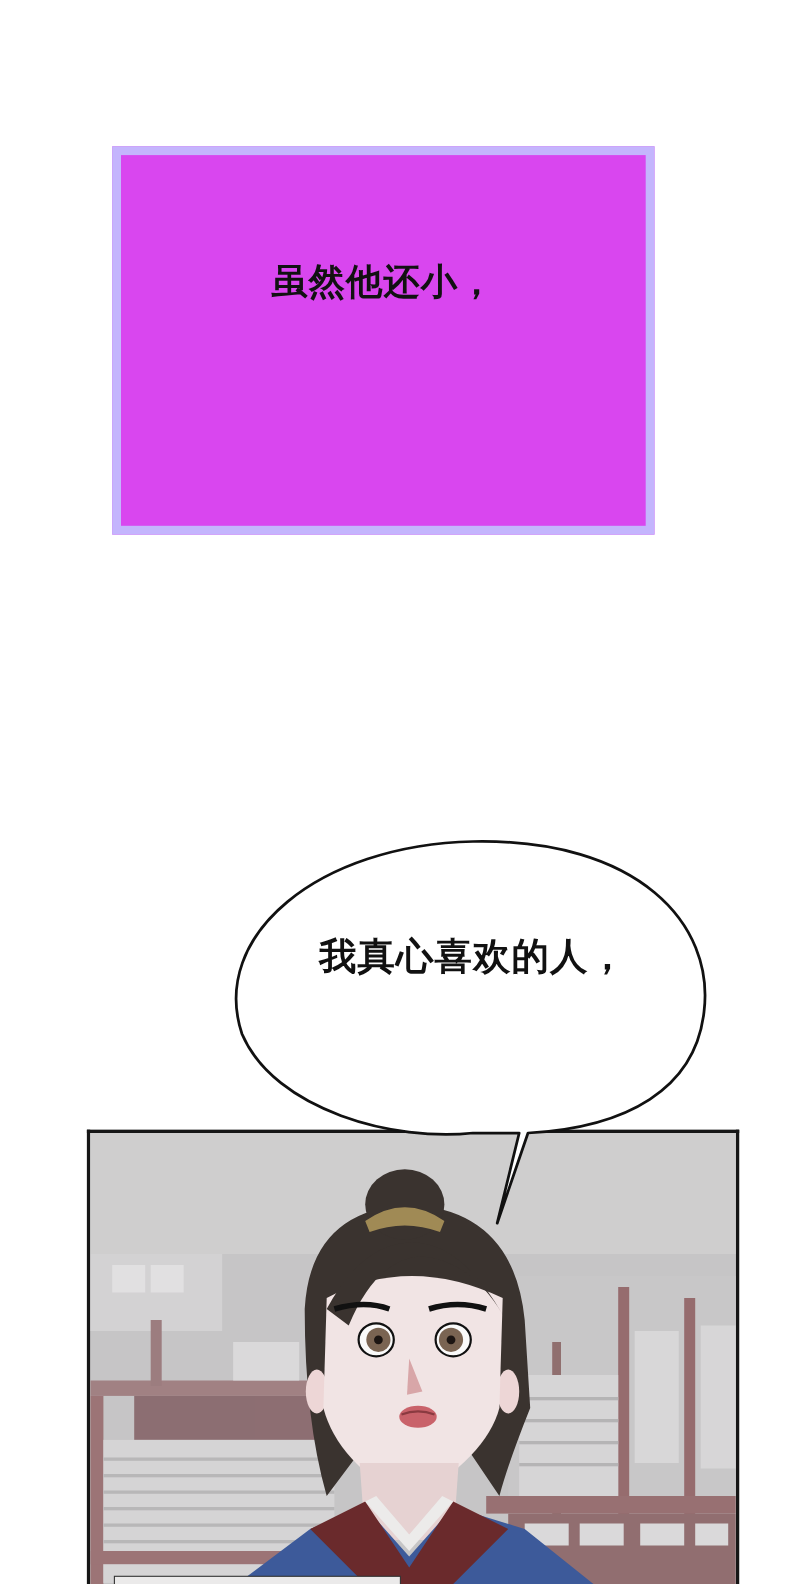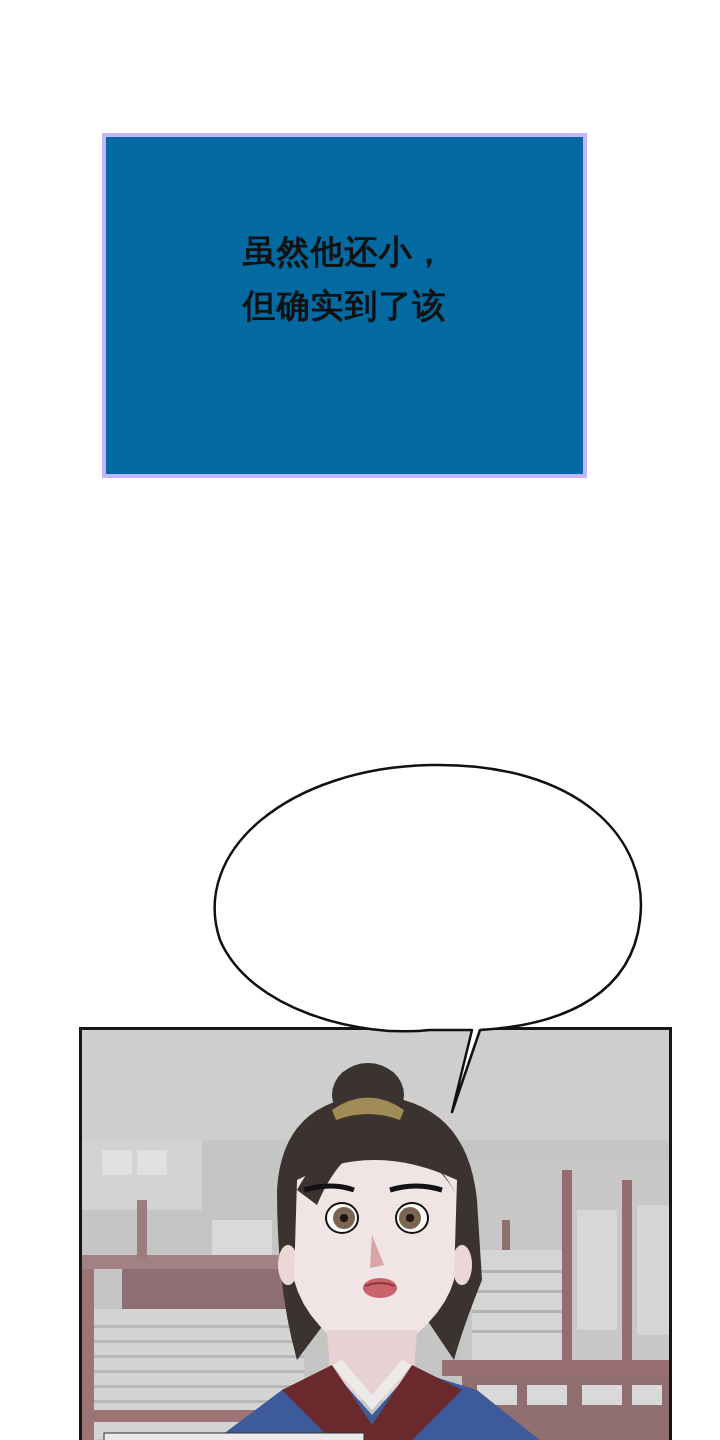--- a/index.html
+++ b/index.html
@@ -1,37 +1,36 @@
 <!DOCTYPE html>
 <html><head>
 <meta charset="utf-8">
 <style>
   html, body { margin:0; padding:0; }
   body { width:720px; height:1440px; background:#ffffff; position:relative; overflow:hidden;
          font-family:"DejaVu Sans", "Liberation Sans", sans-serif; }
   .caption-box { position:absolute; left:102px; top:133px; width:477px; height:337px;
-                 border:4px solid #c4b5fd; background:#0369a1; }
+                 border:8px solid #c4b5fd; background:#d946ef; }
   .caption-text { position:absolute; left:0; right:0; top:88px; text-align:center;
                   font-size:33px; line-height:54px; color:#111; font-weight:bold; letter-spacing:1px; }
   .caption-text div { white-space:pre; }
   .panel { position:absolute; left:79px; top:1027px; width:587px; height:420px;
            border:3px solid #161616; border-bottom:none; overflow:hidden; background:#c4c3c4; }
   .panel svg { position:absolute; left:0; top:0; }
   .bubble-wrap { position:absolute; left:0; top:0; width:720px; height:1440px; pointer-events:none; }
   .bubble-text { position:absolute; left:230px; width:400px; top:842px; text-align:center;
                  font-size:34px; line-height:56px; color:#111; font-weight:bold; letter-spacing:1px; }
   .bubble-text div { white-space:pre; }
 </style>
 </head>
 <body>
 
 <div class="caption-box">
   <div class="caption-text">
     <div>虽然他还小，</div>
-    <div>但确实到了该</div>
   </div>
 </div>
 
 <div class="panel">
   <svg width="587" height="420" viewBox="0 0 587 420">
 
     <rect x="0" y="0" width="587" height="420" fill="#c6c5c6"></rect>
     <rect x="0" y="0" width="587" height="110" fill="#cfcece"></rect>
 
     <g opacity="0.95">
@@ -116,13 +115,14 @@
 
     <rect x="22" y="403" width="260" height="20" fill="#ebeaea" stroke="#333" stroke-width="1"></rect>
   </svg>
 </div>
 
 <svg class="bubble-wrap" width="720" height="1440" viewBox="0 0 720 1440">
   <path d="M430 1030 C 360 1038 250 1010 220 940 C 190 850 290 768 430 765 C 580 762 650 840 640 920 C 632 990 570 1025 480 1030 L452 1112 L472 1030 Z" fill="#ffffff" stroke="#111111" stroke-width="2.5" stroke-linejoin="round"></path>
 </svg>
 
 <div class="bubble-text">
+  <div>我真心喜欢的人，</div>
 </div>
 
 </body></html>

